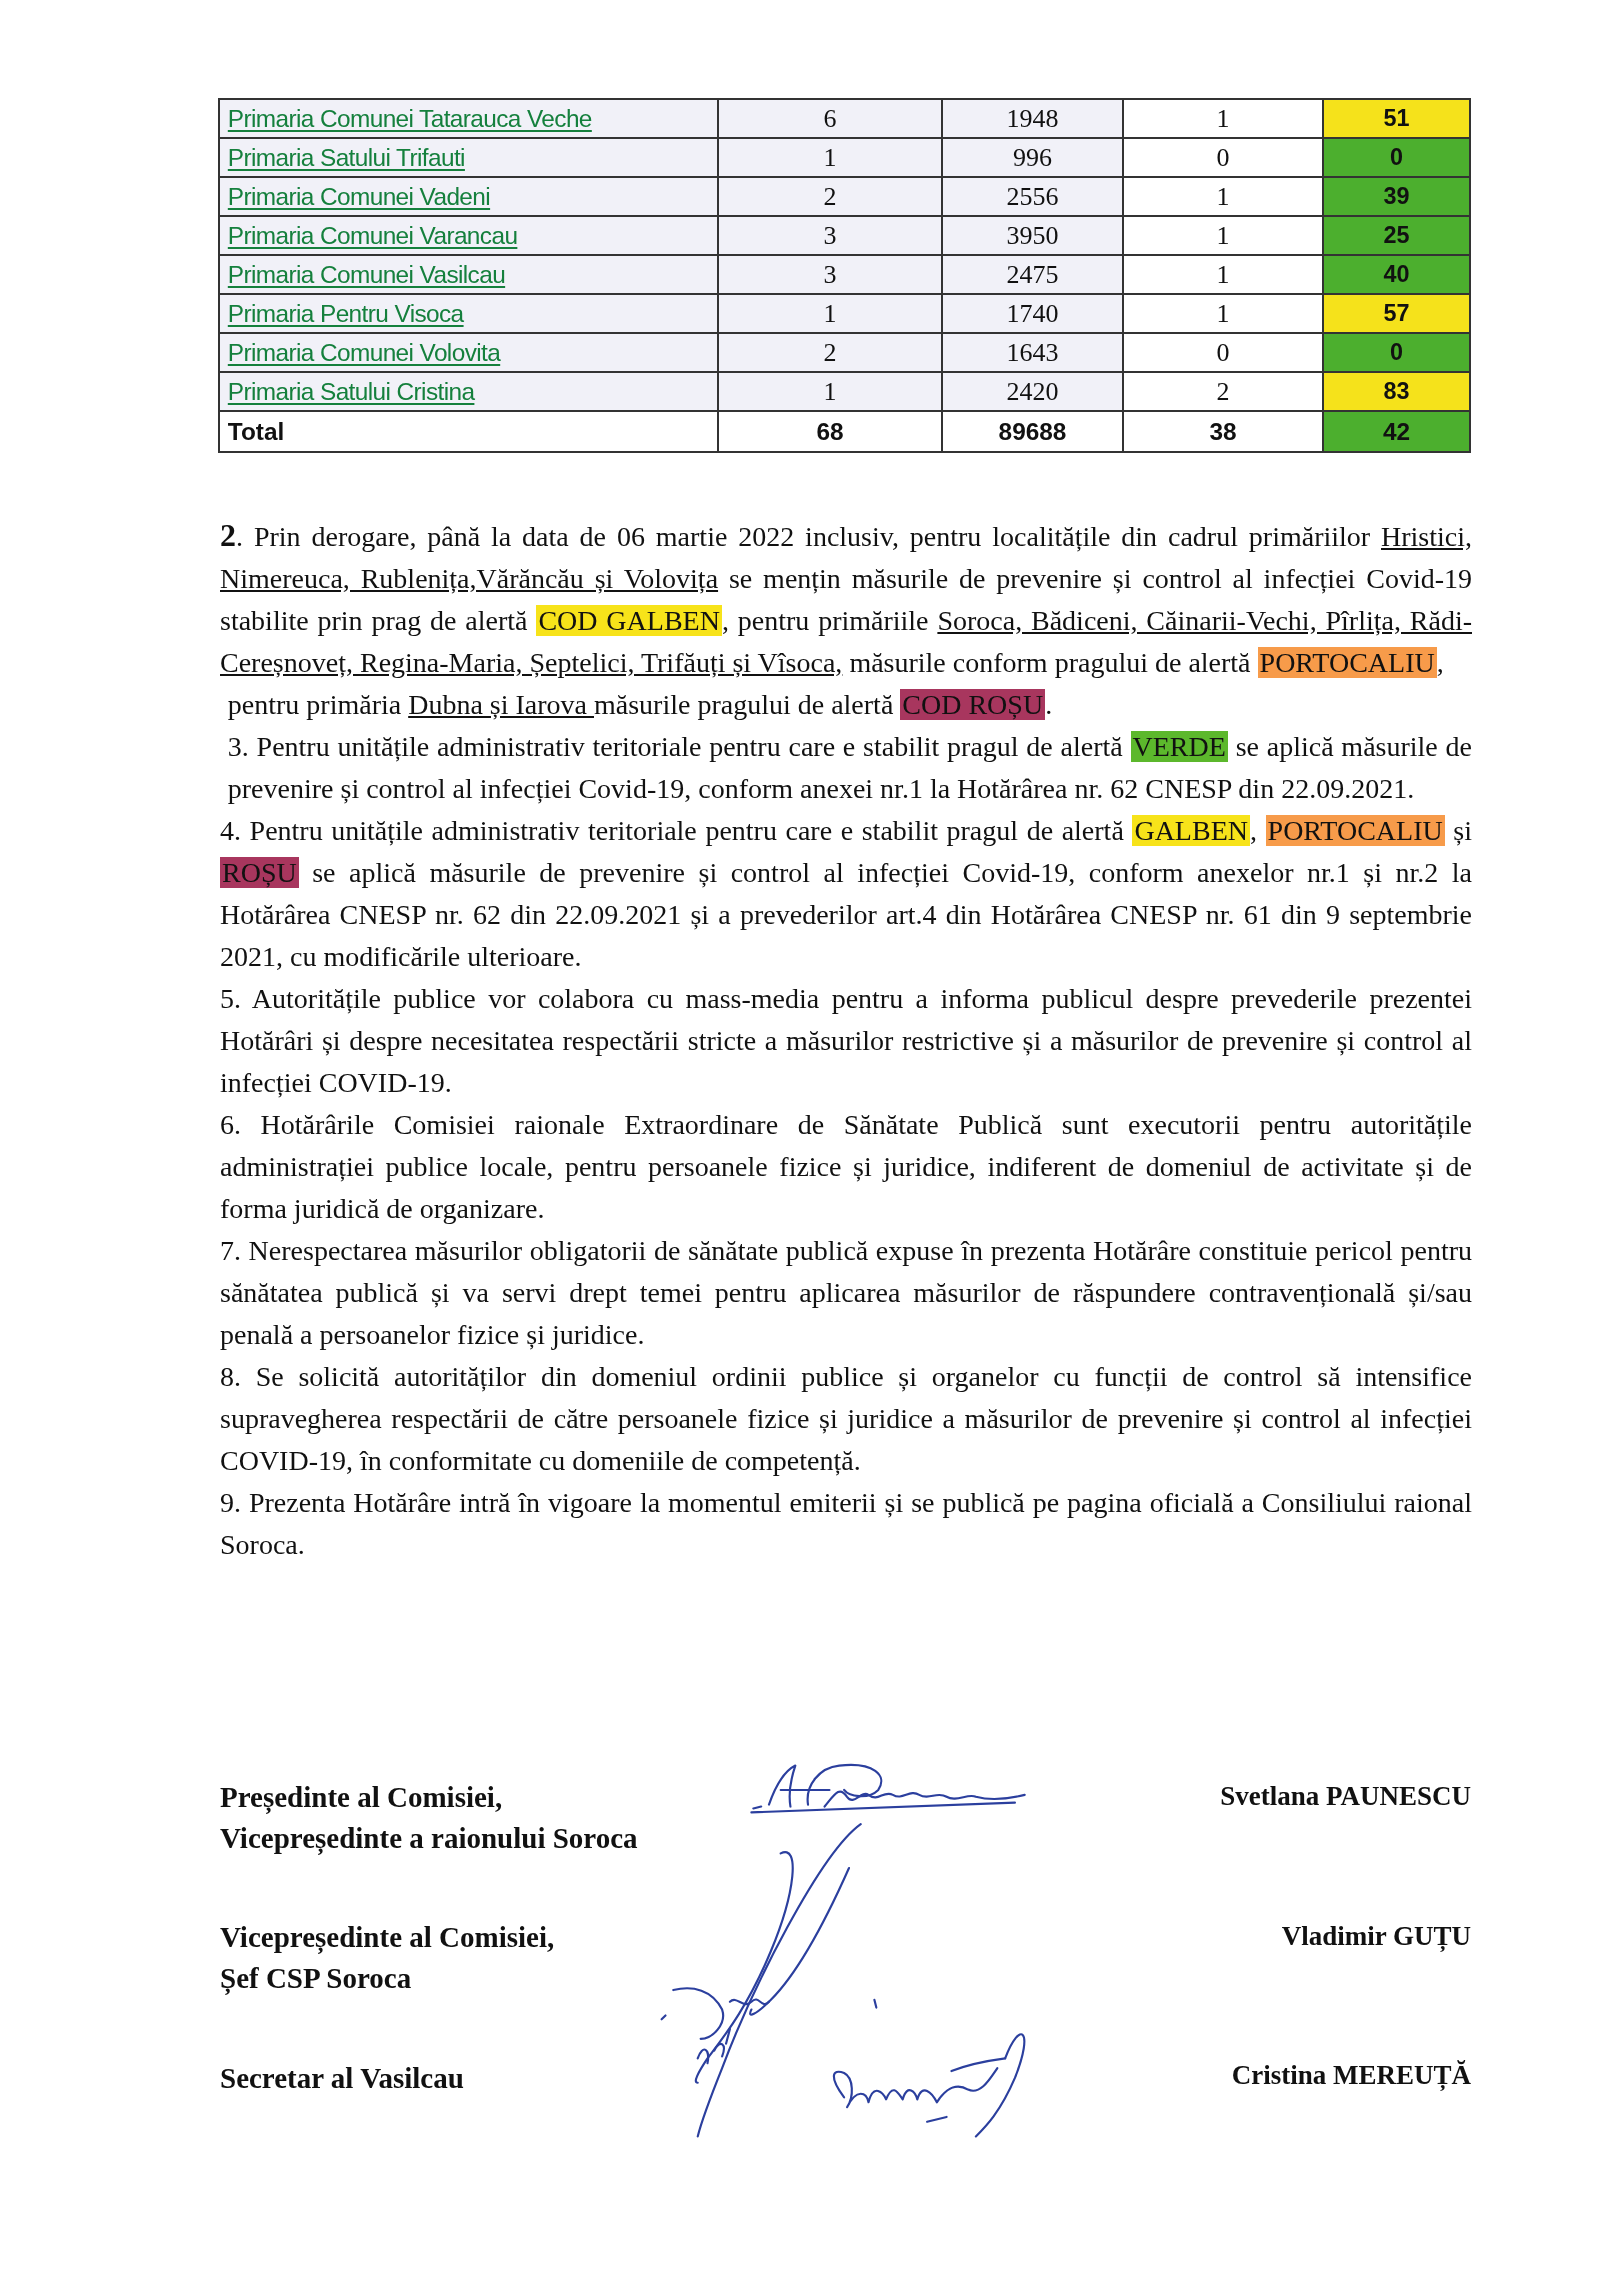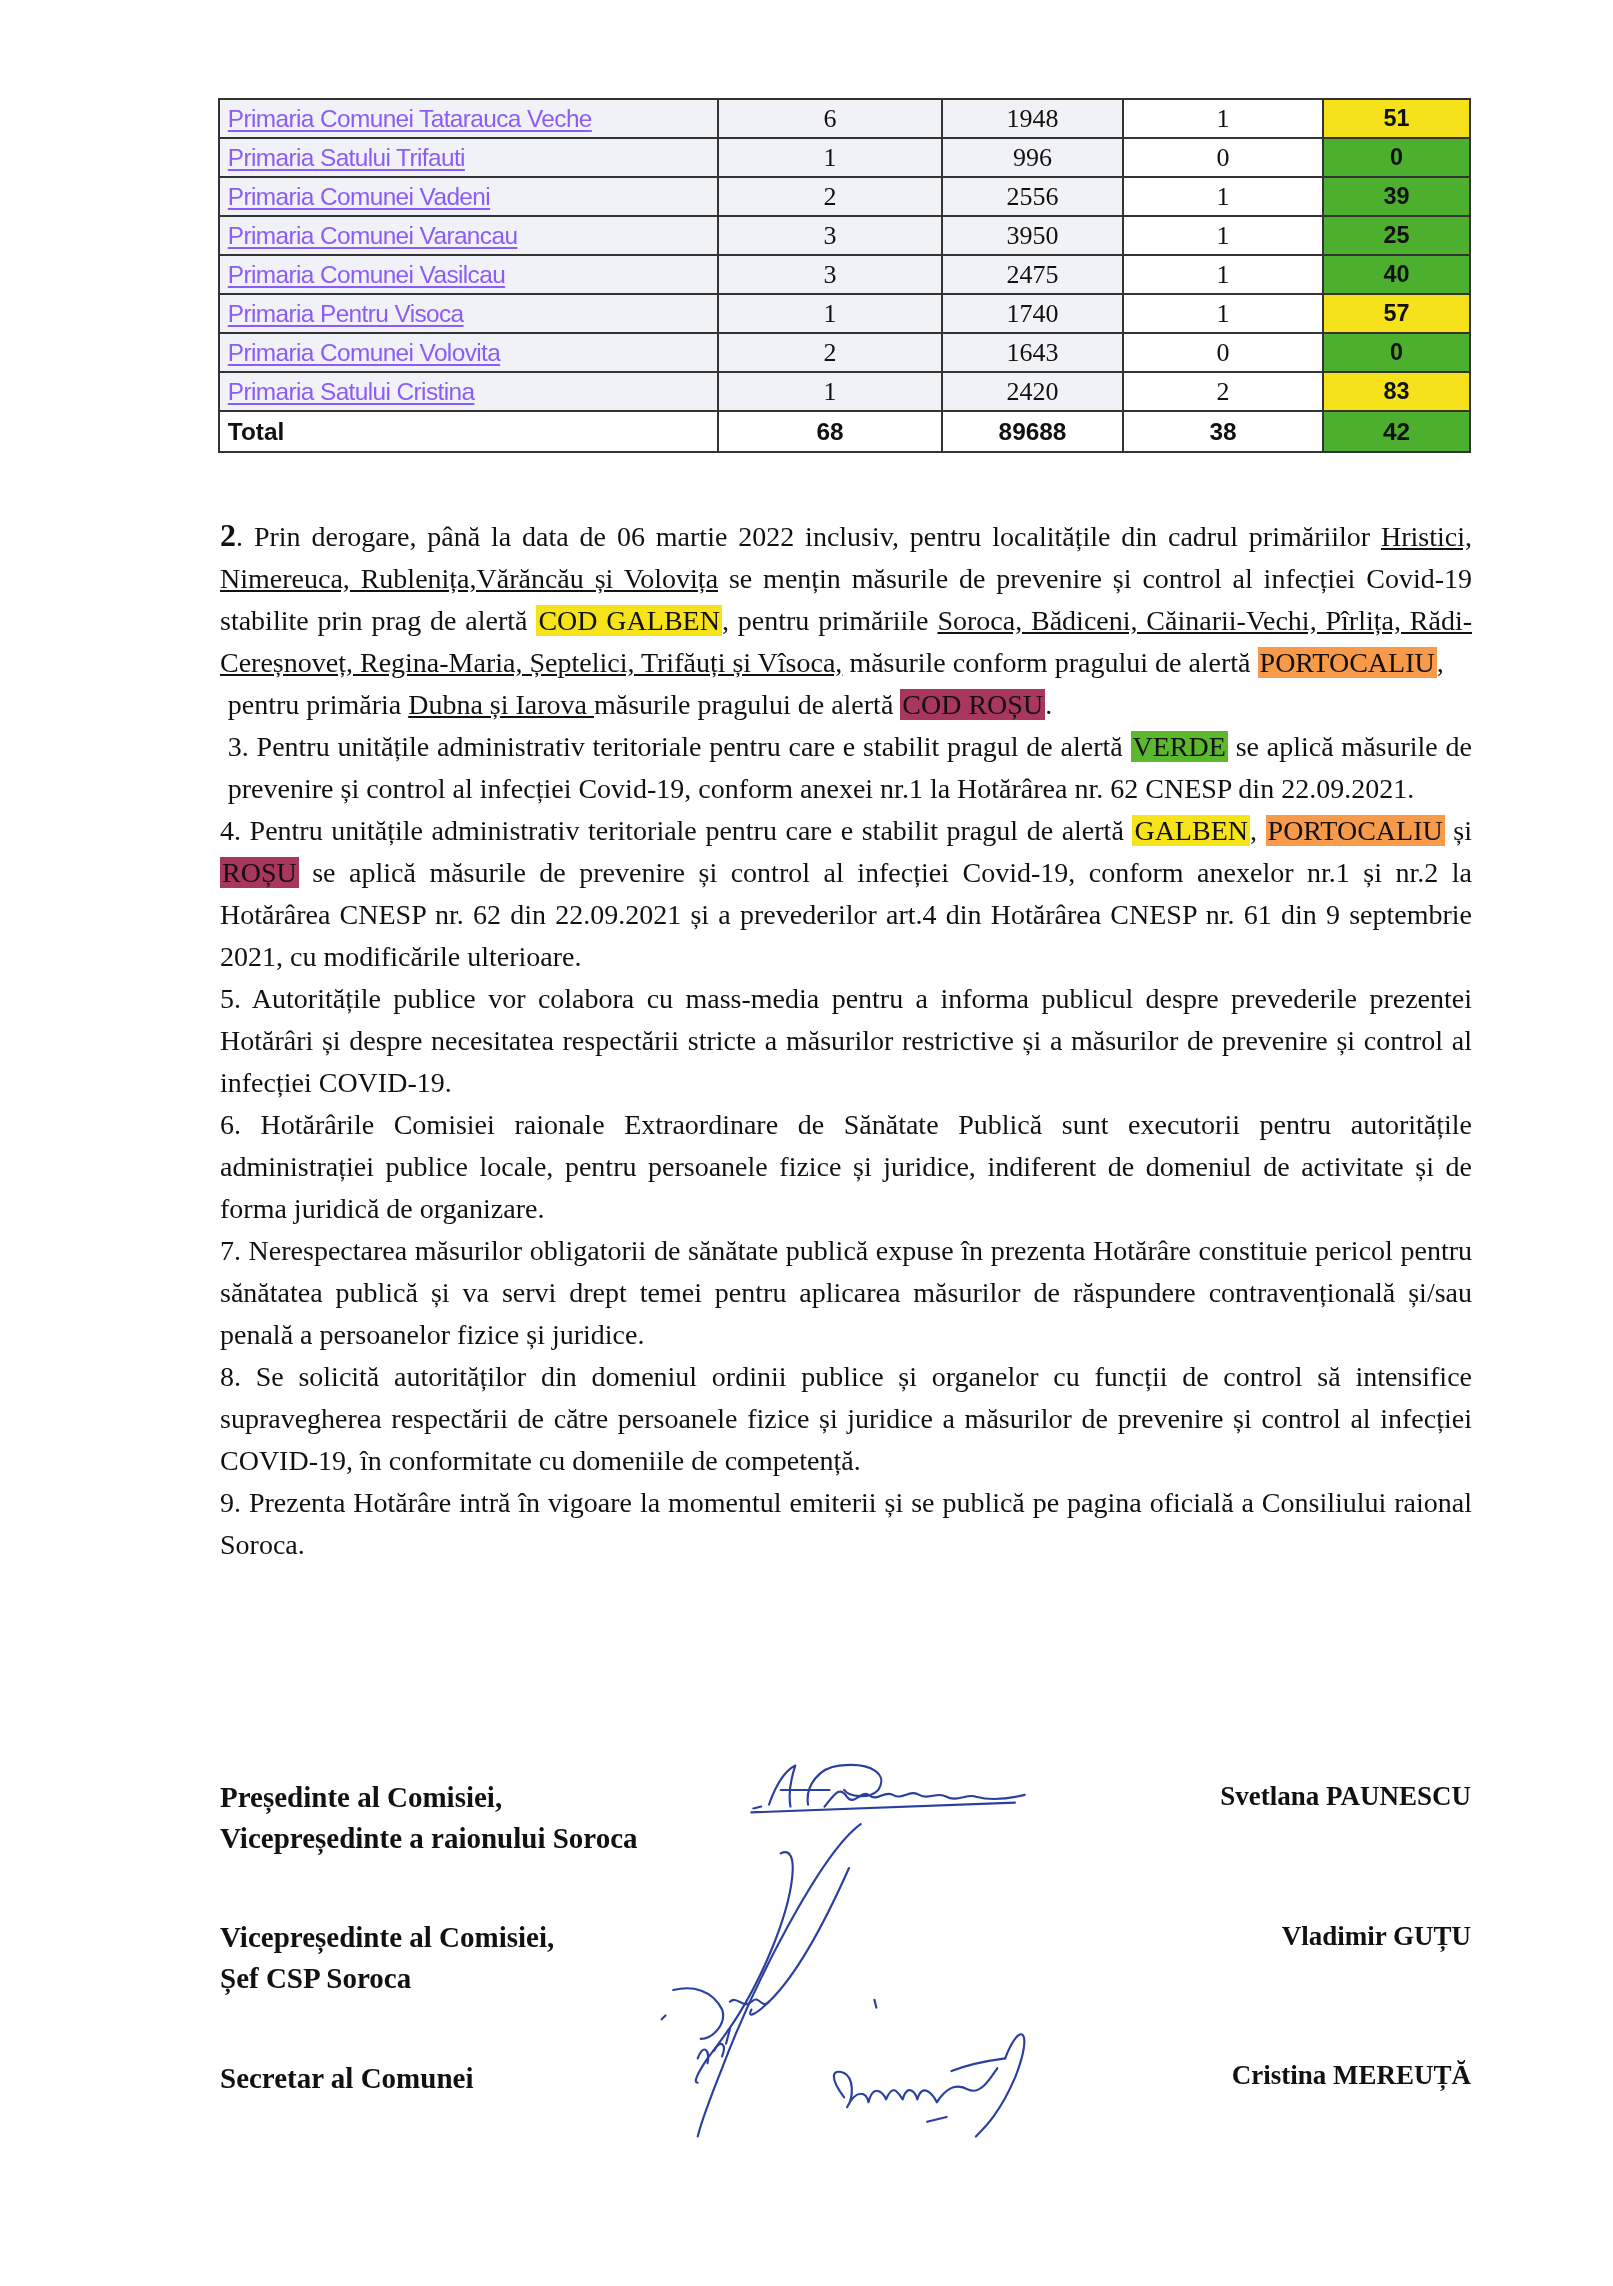--- a/index.html
+++ b/index.html
@@ -12,21 +12,21 @@
   #stats-table td { border: 2px solid #333; height: 37px; padding: 0 7.8px;
                     font-size: 26px; vertical-align: middle; }
   #stats-table col.c-name { width: 499px; }
   #stats-table col.c-n1 { width: 224px; }
   #stats-table col.c-n2 { width: 181px; }
   #stats-table col.c-n3 { width: 200px; }
   #stats-table col.c-rate { width: 147px; }
   #stats-table tr.data td.tinted { background: #f1f1f8; }
   #stats-table td.name { font-family: "Liberation Sans", "DejaVu Sans", sans-serif;
                          font-size: 24.4px; letter-spacing: -0.6px; }
-  #stats-table td.name a { color: #8b5cf6; text-decoration: underline;
+  #stats-table td.name a { color: #15803d; text-decoration: underline;
                            text-decoration-thickness: 2px; text-underline-offset: 2.9px; cursor: pointer; }
   #stats-table td.num { text-align: center; font-family: "Liberation Serif", serif; }
   #stats-table td.rate { text-align: center; font-weight: bold;
                          font-family: "Liberation Sans", "DejaVu Sans", sans-serif; font-size: 23.4px; }
   #stats-table tr.total td { height: 39px; font-weight: bold;
                              font-family: "Liberation Sans", "DejaVu Sans", sans-serif; font-size: 24.4px; }
   #stats-table tr.total td.num { font-family: "Liberation Sans", sans-serif; }
 
   
   #body-text { position: absolute; left: 220px; top: 514px; width: 1252px;
@@ -157,21 +157,21 @@
 </div>
 <div class="sig-name" style="top:1781px;">Svetlana PAUNESCU</div>
 
 <div class="sig-label" style="top:1917px;">
   <div>Vicepreședinte al Comisiei,</div>
   <div>Șef CSP Soroca</div>
 </div>
 <div class="sig-name" style="top:1921px;">Vladimir GUȚU</div>
 
 <div class="sig-label" style="top:2058px;">
-  <div>Secretar al Comunei</div>
+  <div>Secretar al Vasilcau</div>
 </div>
 <div class="sig-name" style="top:2060px;text-align:center;">Cristina MEREUȚĂ</div>
 
 <svg id="signatures-svg" width="488" height="410" viewBox="0 0 500 420" fill="none" stroke="#2b3f9e" stroke-width="2.2" stroke-linecap="round" stroke-linejoin="round">
   <g>
     <path d="M152 64 L160 62 M168 60 C175 40 185 25 195 20 C190 35 188 50 190 62 M180 45 L230 45"></path>
     <path d="M208 60 C205 40 220 22 240 20 C275 16 290 30 280 45 C270 55 250 52 245 45"></path>
     <path d="M225 62 C235 50 240 40 248 52 C255 62 262 45 270 50 C280 58 285 45 295 50 C305 56 312 44 322 50 C332 56 340 46 350 52 C360 58 372 48 380 52 C395 56 410 55 430 50"></path>
     <path d="M150 68 L420 58"></path>
   </g>

